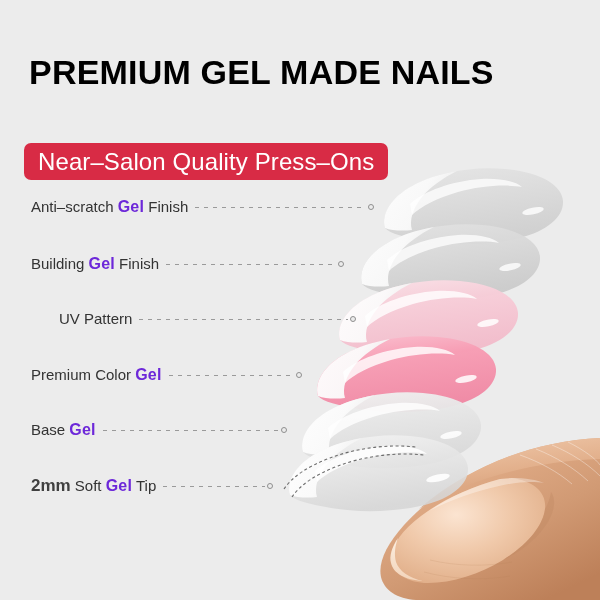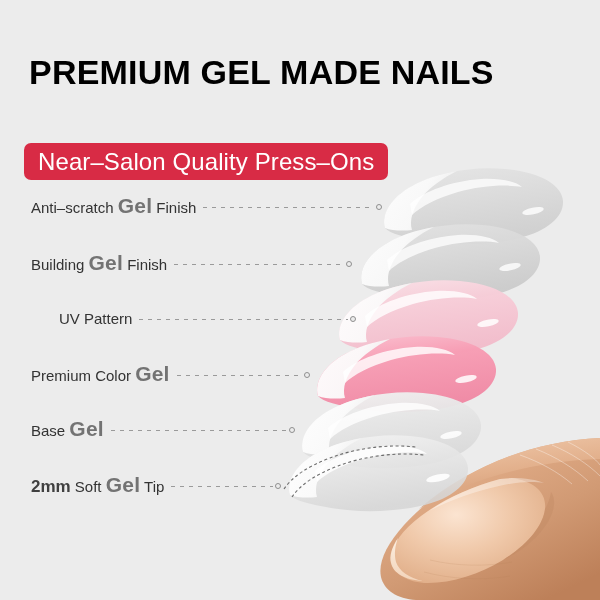--- a/index.html
+++ b/index.html
@@ -61,23 +61,23 @@
     display: flex;
     align-items: center;
     white-space: nowrap;
   }
   .row .txt {
     font-size: 15px;
     color: #333333;
     line-height: 22px;
   }
   .row .txt .hl {
-    color: #737373;
+    color: #6d28d9;
     font-weight: 700;
-    font-size: 21px;
+    font-size: 16px;
     letter-spacing: 0.2px;
   }
   .row .txt .bold {
     font-weight: 700;
     color: #404040;
     font-size: 17px;
   }
   .leader {
     position: relative;
     height: 1px;

